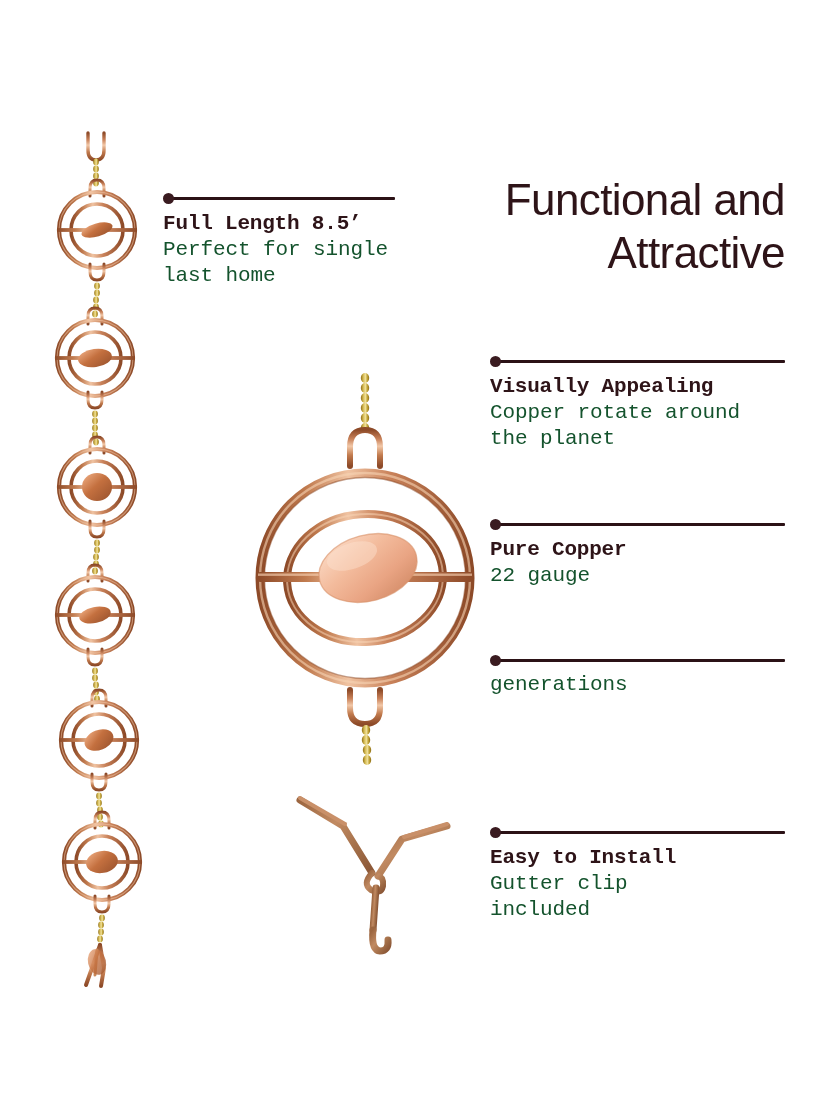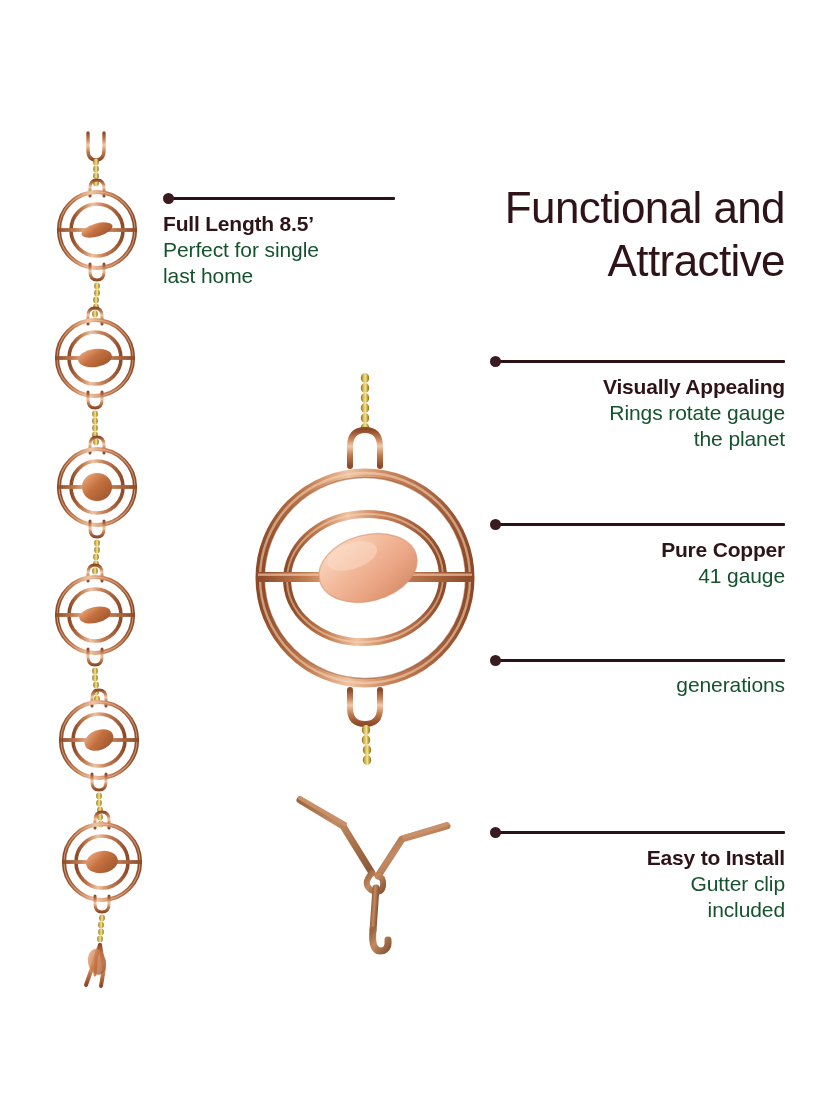--- a/index.html
+++ b/index.html
@@ -29,20 +29,21 @@
     left: 0;
     width: 840px;
     height: 1120px;
     pointer-events: none;
   }
 
   
   .callout {
     position: absolute;
     box-sizing: border-box;
+    font-family: Liberation Mono, monospace;
   }
   .callout .rule {
     position: relative;
     height: 11px;
     margin-bottom: 6px;
   }
   .callout .rule-line {
     position: absolute;
     left: 5px;
     right: 0;
@@ -70,27 +71,27 @@
   .callout .sub {
     font-size: 21px;
     line-height: 26px;
     color: #14532d;
     letter-spacing: -0.1px;
     font-weight: normal;
   }
   .callout.left-align  .head,
   .callout.left-align  .sub { text-align: left; }
   .callout.right-align .head,
-  .callout.right-align .sub { text-align: right; }
+  .callout.right-align .sub { }
 
   
   #title-block {
     position: absolute;
     right: 55px;
-    top: 181px;
+    top: 173px;
     width: 360px;
     text-align: right;
   }
   #title-block .title-line {
     font-size: 44px;
     line-height: 53px;
     font-weight: normal;
     color: #2e1418;
     letter-spacing: -0.6px;
     white-space: nowrap;
@@ -345,31 +346,31 @@
     <div class="sub">Perfect for single</div>
     <div class="sub">last home</div>
   </div>
 
   <div class="callout right-align" id="callout-visual">
     <div class="rule">
       <div class="rule-line"></div>
       <div class="rule-dot"></div>
     </div>
     <div class="head">Visually Appealing</div>
-    <div class="sub">Rings rotate gauge</div>
+    <div class="sub">Copper rotate around</div>
     <div class="sub">the planet</div>
   </div>
 
   <div class="callout right-align" id="callout-copper">
     <div class="rule">
       <div class="rule-line"></div>
       <div class="rule-dot"></div>
     </div>
     <div class="head">Pure Copper</div>
-    <div class="sub">41 gauge</div>
+    <div class="sub">22 gauge</div>
   </div>
 
   <div class="callout right-align" id="callout-warranty">
     <div class="rule">
       <div class="rule-line"></div>
       <div class="rule-dot"></div>
     </div>
     <div class="sub">generations</div>
   </div>
 

